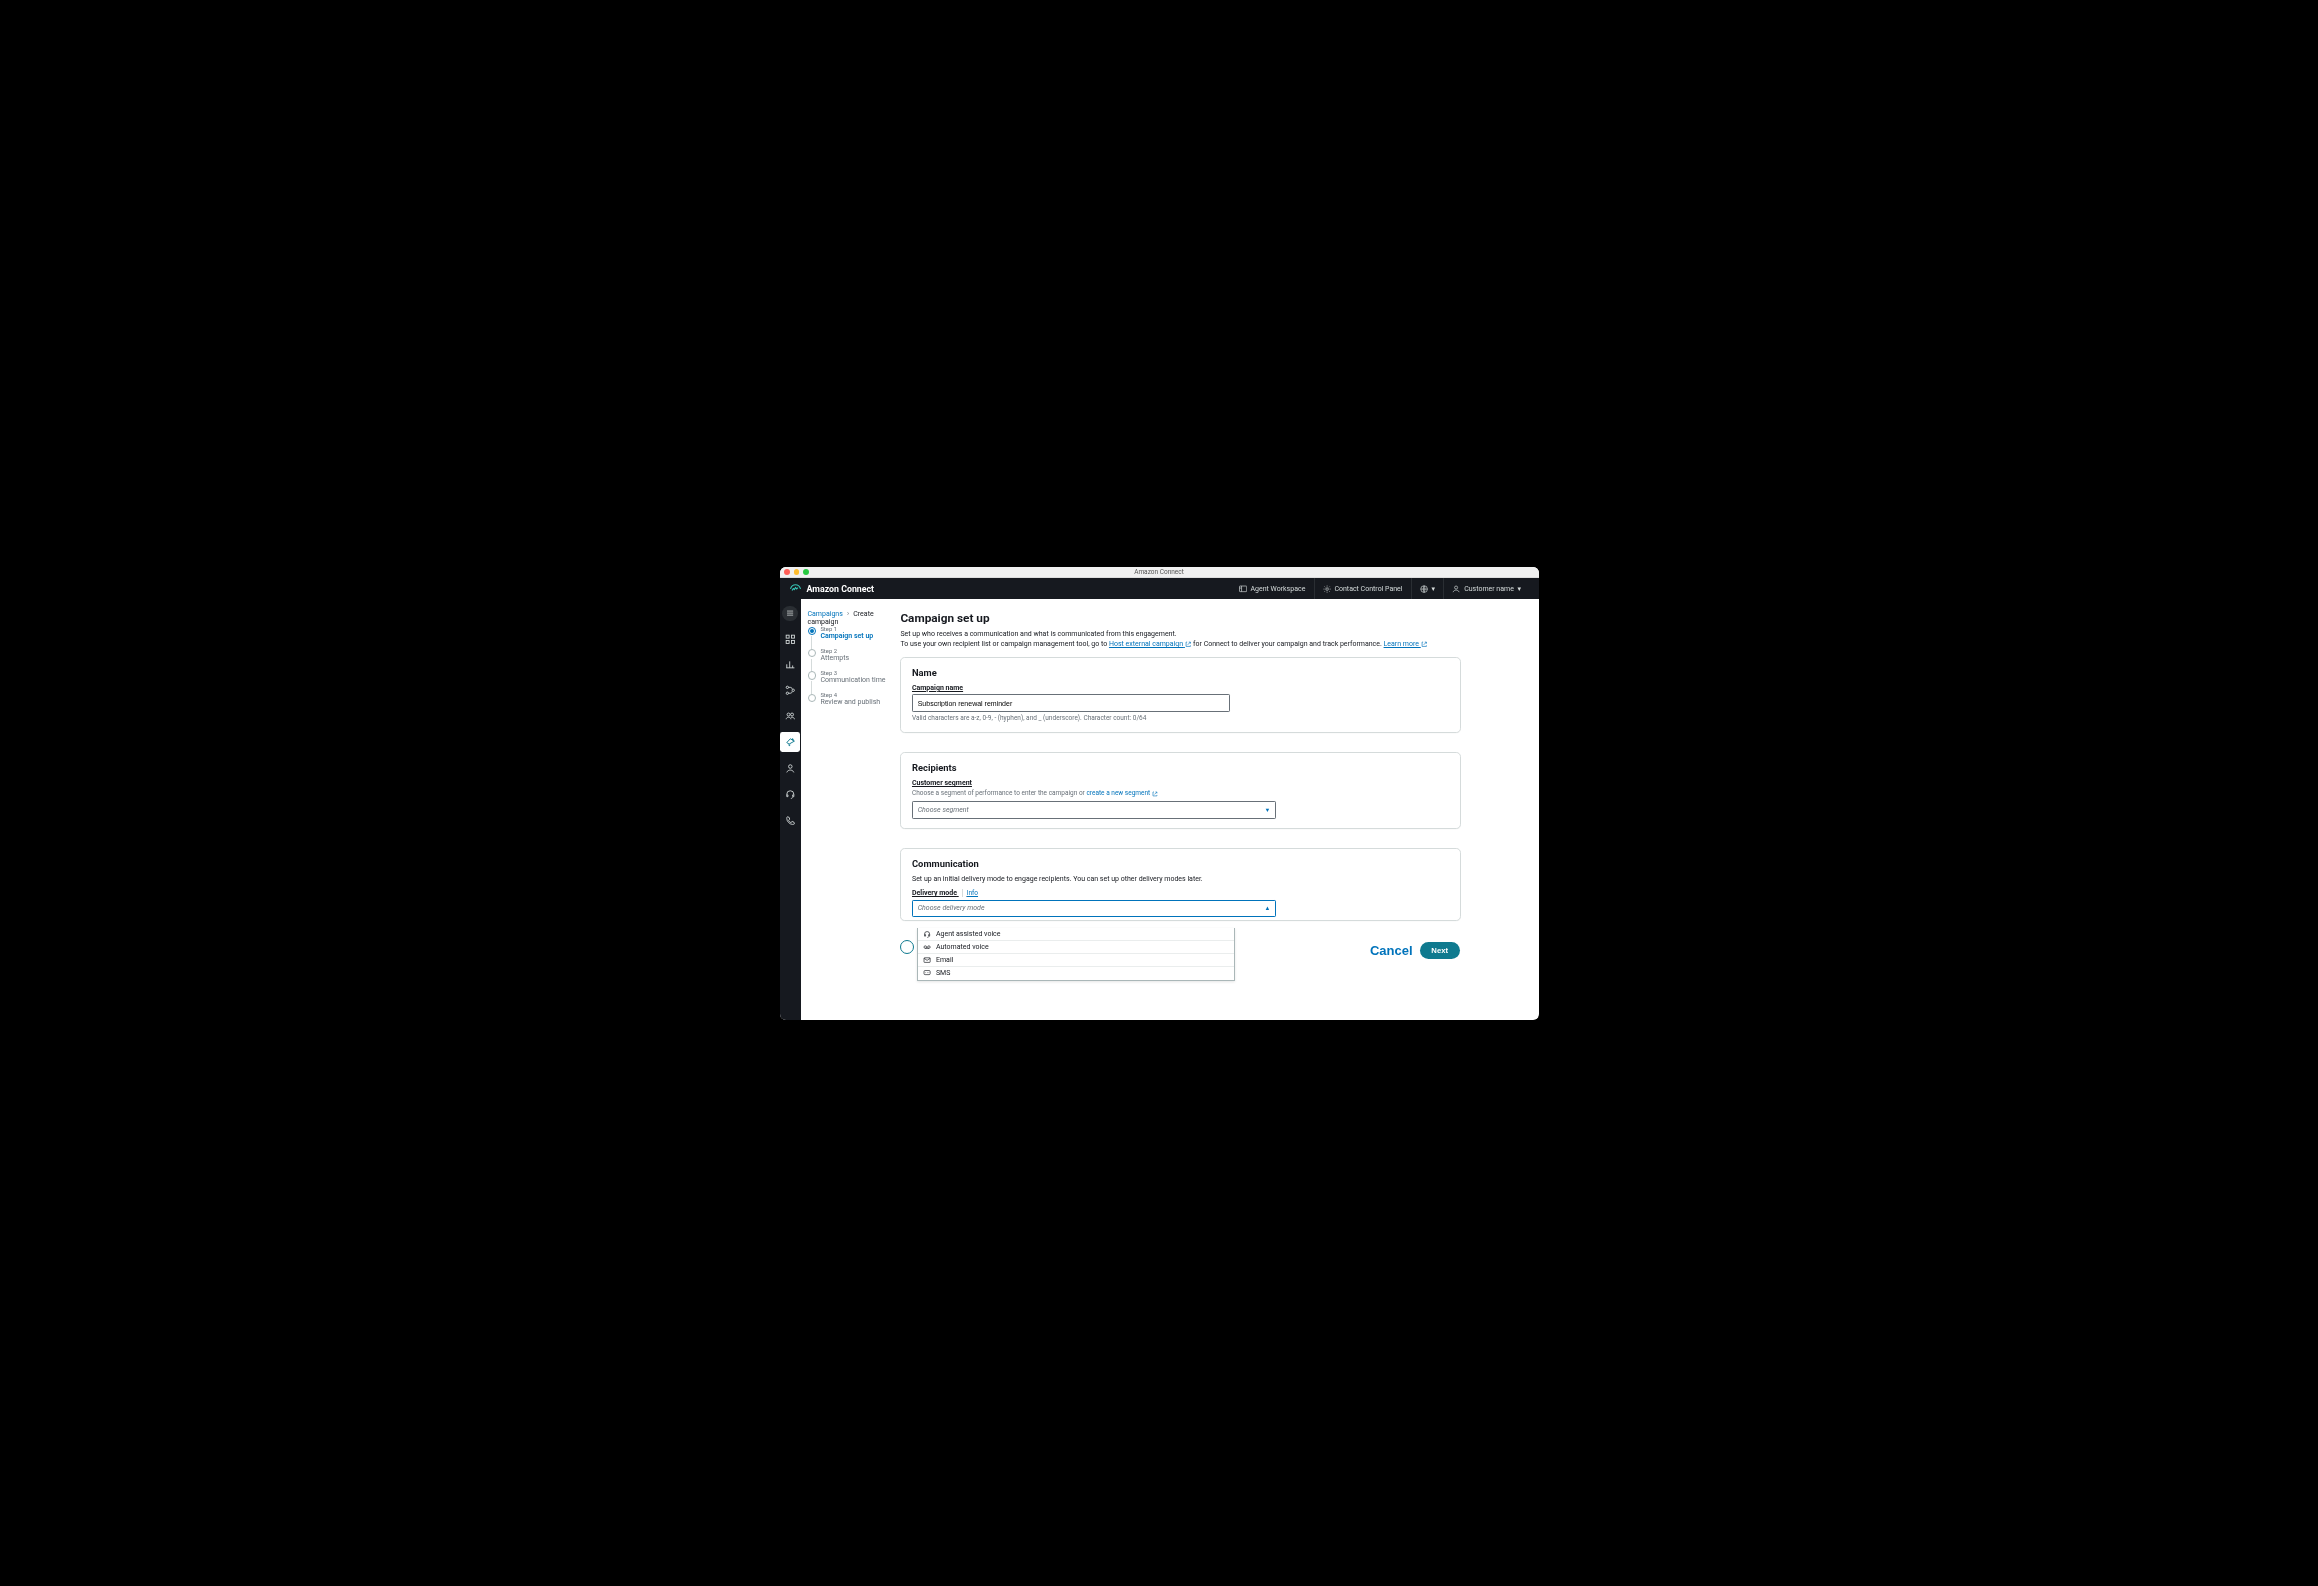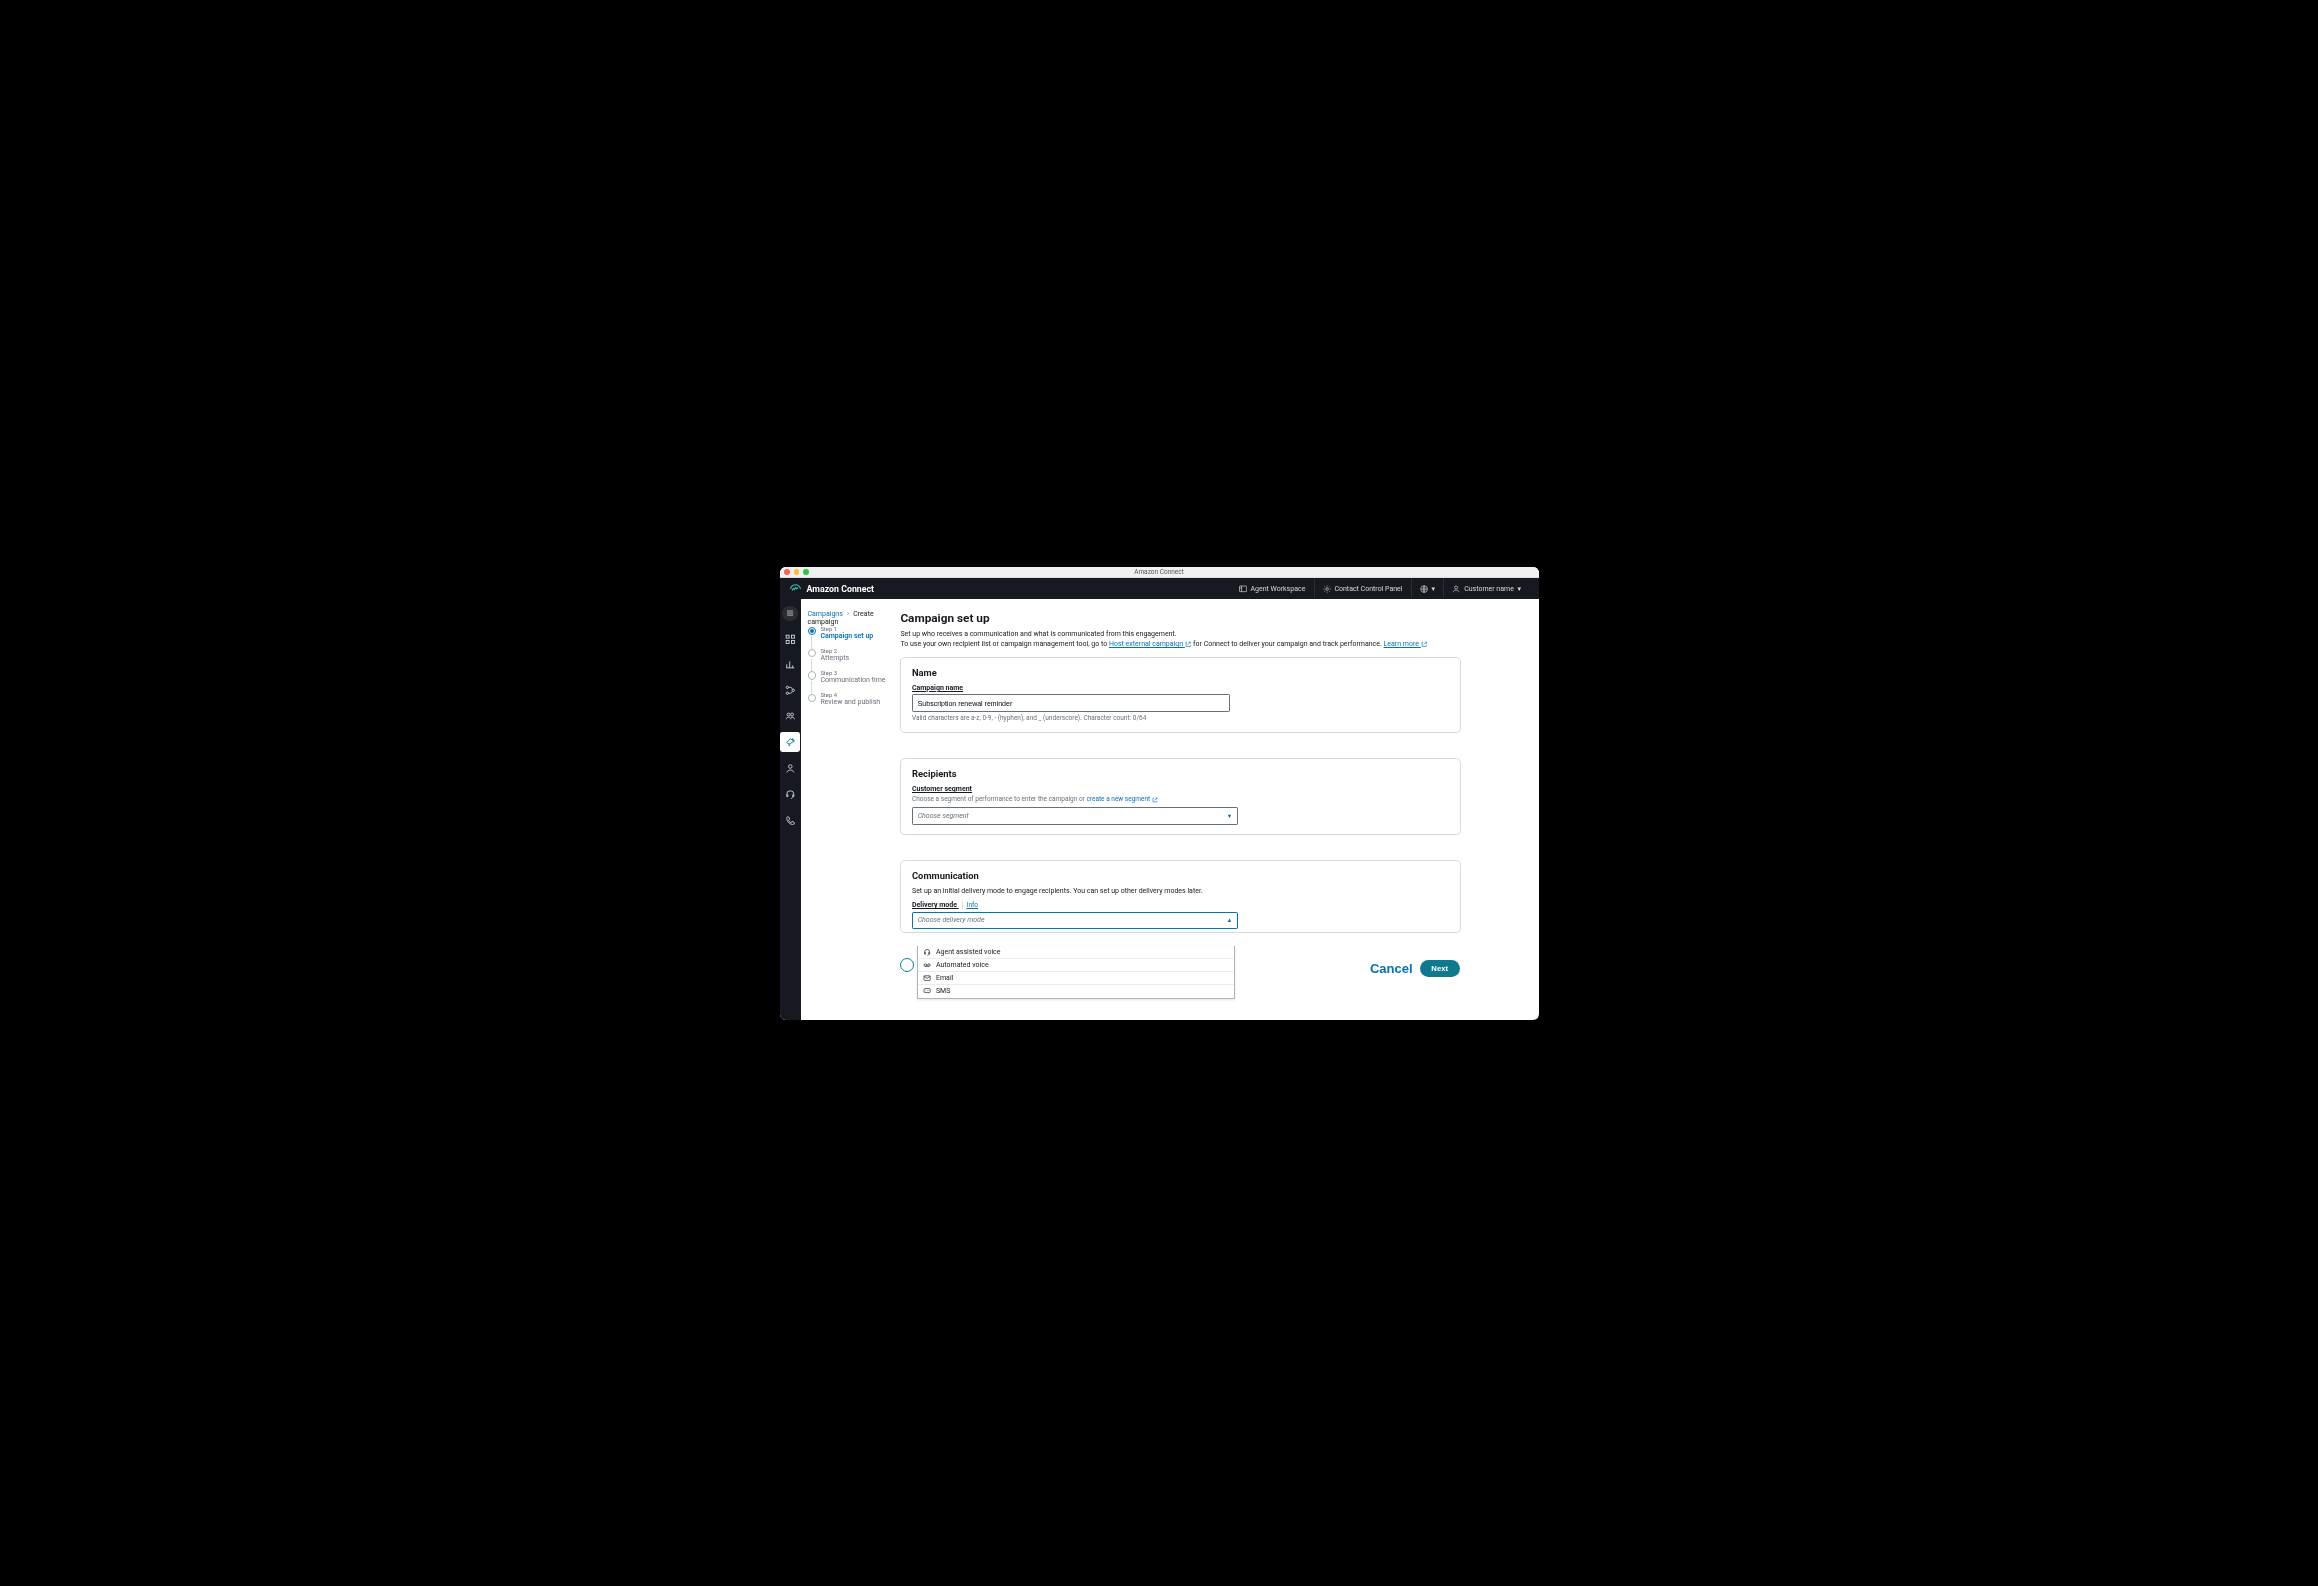--- a/index.html
+++ b/index.html
@@ -92,33 +92,33 @@
 .step.active .step-dot::after{content:'';position:absolute;inset:1.2px;border-radius:50%;background:#0073bb;}
 .step-line{position:absolute;left:3.5px;top:10.6px;width:1.2px;height:14px;background:#d5dbdb;}
 .step-body .slabel{font-size:5.9px;color:#687078;}
 .step-body .stitle{font-size:7px;color:#687078;}
 .step.active .step-body .stitle{color:#0073bb;font-weight:600;}
 .main-col { flex:1; padding: 1.2px 16.5px 11.8px 5.9px; max-width:583px;}
 h1 { font-size:11.8px; font-weight:700; color:#16191f; margin-bottom:3.5px;}
 .intro{font-size:7px;color:#16191f;line-height:1.5;margin-bottom:7px;}
 .intro a{color:#0073bb;text-decoration:underline;}
 .card{
-  border:0.6px solid #d5dbdb; border-radius:4.7px; padding:9.4px 10.6px; margin-bottom:25px; background:#fff;
+  border:0.6px solid #d5dbdb; border-radius:4.7px; padding:9.4px 10.6px; margin-bottom:19px; background:#fff;
   box-shadow:0 0.6px 0.6px rgba(0,0,0,0.03);
 }
 .card h2{font-size:9.4px;font-weight:700;color:#16191f;margin-bottom:5.9px;}
 .field-label{font-size:7px;font-weight:700;color:#16191f;margin-bottom:2.4px;display:block;text-decoration:underline;}
 .field-sub{font-size:6.5px;color:#687078;margin-bottom:3.5px;}
 .field-sub a{color:#0073bb;text-decoration:none;}
 input.text-input{
   width:318px;max-width:100%;height:17.7px;border:0.6px solid #687078;border-radius:1.2px;padding:0 4.7px;font-size:7px;
 }
 .hint{font-size:6.5px;color:#687078;margin-top:2.4px;}
 .select{
-  width:326px;max-width:100%;height:17.7px;border:0.6px solid #687078;border-radius:1.2px;padding:0 4.7px;font-size:7px;
+  width:364px;max-width:100%;height:17.7px;border:0.6px solid #687078;border-radius:1.2px;padding:0 4.7px;font-size:7px;
   display:flex;align-items:center;justify-content:space-between;font-style:italic;color:#687078;cursor:pointer;background:#fff;
 }
 .select .caret{color:#0073bb;font-style:normal;font-size:5.9px;}
 .select.open{border-color:#0073bb;}
 .dropdown{
   width:318px;max-width:100%;border:0.6px solid #aab7b8;border-top:none;background:#fff;
   box-shadow:0 1.2px 2.4px rgba(0,0,0,0.1);
 }
 .dropdown-item{
   height:13px;padding:0 4.7px;display:flex;align-items:center;gap:4.7px;font-size:7px;color:#16191f;cursor:pointer;border-bottom:0.6px solid #eaeded;

